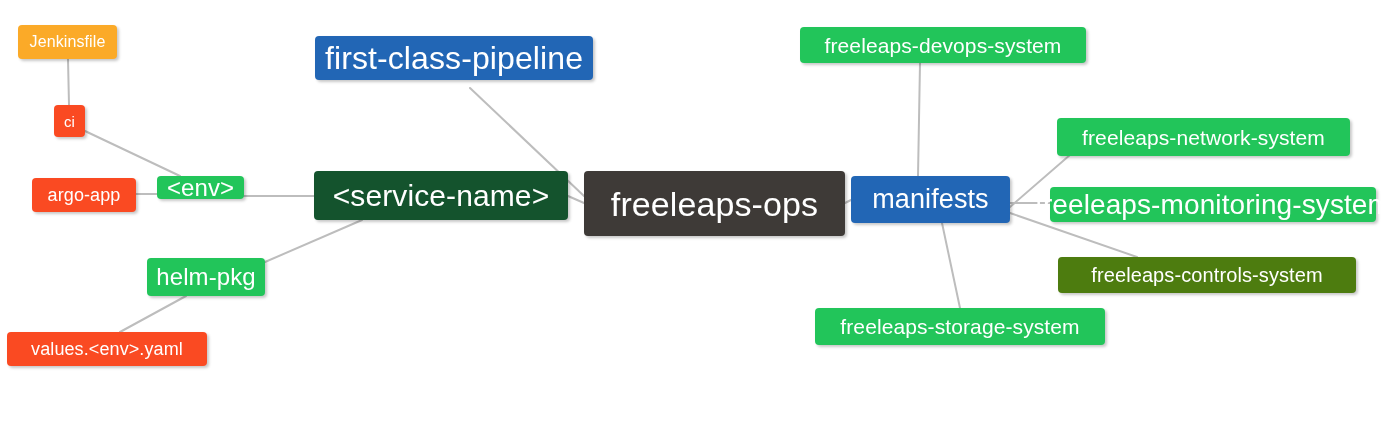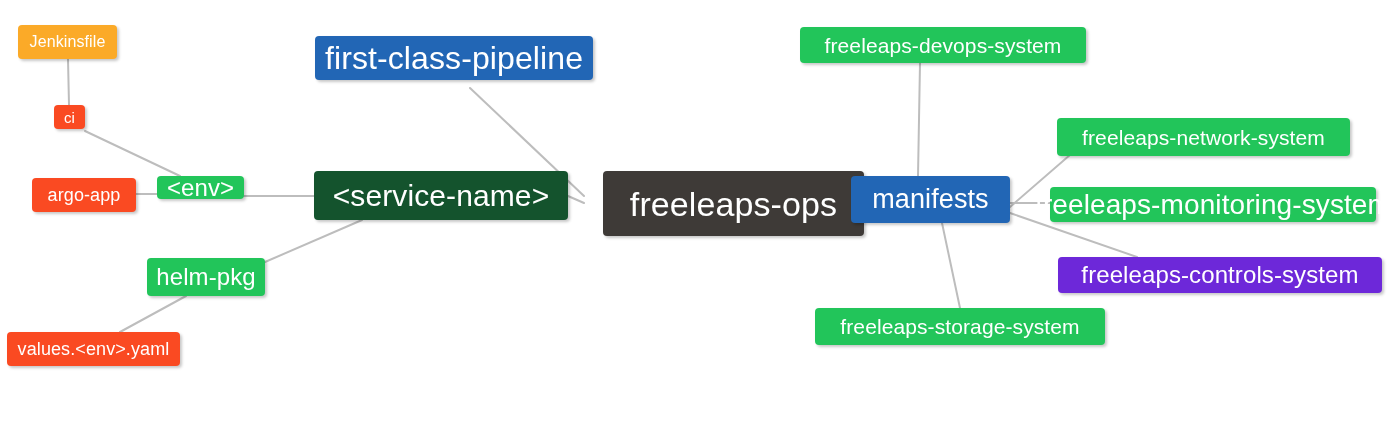--- a/index.html
+++ b/index.html
@@ -52,59 +52,59 @@
       <line x1="157" y1="194" x2="122" y2="194" stroke="#bdbdbd" stroke-width="2" stroke-linecap="round"></line>
       <line x1="69" y1="105" x2="68" y2="59" stroke="#bdbdbd" stroke-width="2" stroke-linecap="round"></line>
       <line x1="186" y1="296" x2="120" y2="332" stroke="#bdbdbd" stroke-width="2" stroke-linecap="round"></line>
       <line x1="918" y1="176" x2="920" y2="63" stroke="#bdbdbd" stroke-width="2" stroke-linecap="round"></line>
       <line x1="1010" y1="207" x2="1078" y2="148" stroke="#bdbdbd" stroke-width="2" stroke-linecap="round"></line>
       <line x1="1010" y1="203" x2="1050" y2="203" stroke="#bdbdbd" stroke-width="2" stroke-linecap="round"></line>
       <line x1="1010" y1="213" x2="1137" y2="257" stroke="#bdbdbd" stroke-width="2" stroke-linecap="round"></line>
       <line x1="942" y1="223" x2="960" y2="308" stroke="#bdbdbd" stroke-width="2" stroke-linecap="round"></line>
     </svg>
   <div id="nodes">
-      <div class="node" style="left: 584px; top: 171px; width: 261px; height: 65px; background: rgb(62, 58, 55); font-size: 34px; margin-left: 19px;">
+      <div class="node" style="left: 584px; top: 171px; width: 261px; height: 65px; background: rgb(62, 58, 55); font-size: 34px;">
         <span>freeleaps-ops</span>
       </div>
       <div class="node" style="left: 315px; top: 36px; width: 278px; height: 44px; background: rgb(34, 102, 181); font-size: 32px;">
         <span>first-class-pipeline</span>
       </div>
       <div class="node" style="left: 314px; top: 171px; width: 254px; height: 49px; background: #14532d; font-size: 30px; text-align: right;">
         <span>&lt;service-name&gt;</span>
       </div>
       <div class="node" style="left: 851px; top: 176px; width: 159px; height: 47px; background: rgb(34, 102, 181); font-size: 27px;">
         <span>manifests</span>
       </div>
       <div class="node" style="left: 157px; top: 176px; width: 87px; height: 23px; background: rgb(34, 197, 90); font-size: 24px;">
         <span>&lt;env&gt;</span>
       </div>
       <div class="node" style="left: 147px; top: 258px; width: 118px; height: 38px; background: rgb(34, 197, 90); font-size: 24px;">
         <span>helm-pkg</span>
       </div>
       <div class="node" style="left: 18px; top: 25px; width: 99px; height: 34px; background: rgb(251, 170, 40); font-size: 16px;">
         <span>Jenkinsfile</span>
       </div>
-      <div class="node" style="left: 54px; top: 105px; width: 31px; height: 24px; background: rgb(250, 74, 34); font-size: 15px;">
+      <div class="node" style="left: 54px; top: 105px; width: 31px; height: 32px; background: rgb(250, 74, 34); font-size: 15px;">
         <span>ci</span>
       </div>
       <div class="node" style="left: 32px; top: 178px; width: 104px; height: 34px; background: rgb(250, 74, 34); font-size: 18px;">
         <span>argo-app</span>
       </div>
-      <div class="node" style="left: 7px; top: 332px; width: 173px; height: 34px; background: rgb(250, 74, 34); font-size: 18px; justify-content: center;">
+      <div class="node" style="left: 7px; top: 332px; width: 200px; height: 34px; background: rgb(250, 74, 34); font-size: 18px; justify-content: center;">
         <span>values.&lt;env&gt;.yaml</span>
       </div>
       <div class="node" style="left: 800px; top: 27px; width: 286px; height: 36px; background: rgb(34, 197, 90); font-size: 21px;">
         <span>freeleaps-devops-system</span>
       </div>
       <div class="node" style="left: 1057px; top: 110px; width: 293px; height: 38px; background: rgb(34, 197, 90); font-size: 21px; margin-top: 8px;">
         <span>freeleaps-network-system</span>
       </div>
       <div class="node" style="left: 1050px; top: 187px; width: 326px; height: 35px; background: rgb(34, 197, 90); font-size: 28px;">
         <span>freeleaps-monitoring-system</span>
       </div>
-      <div class="node" style="left: 1058px; top: 257px; width: 324px; height: 36px; background: #6d28d9; font-size: 24px;">
+      <div class="node" style="left: 1058px; top: 257px; width: 298px; height: 36px; background: #4d7c0f; font-size: 20px;">
         <span>freeleaps-controls-system</span>
       </div>
       <div class="node" style="left: 815px; top: 308px; width: 290px; height: 37px; background: rgb(34, 197, 90); font-size: 21px;">
         <span>freeleaps-storage-system</span>
       </div>
     </div>
 </div>
 
 </body></html>

